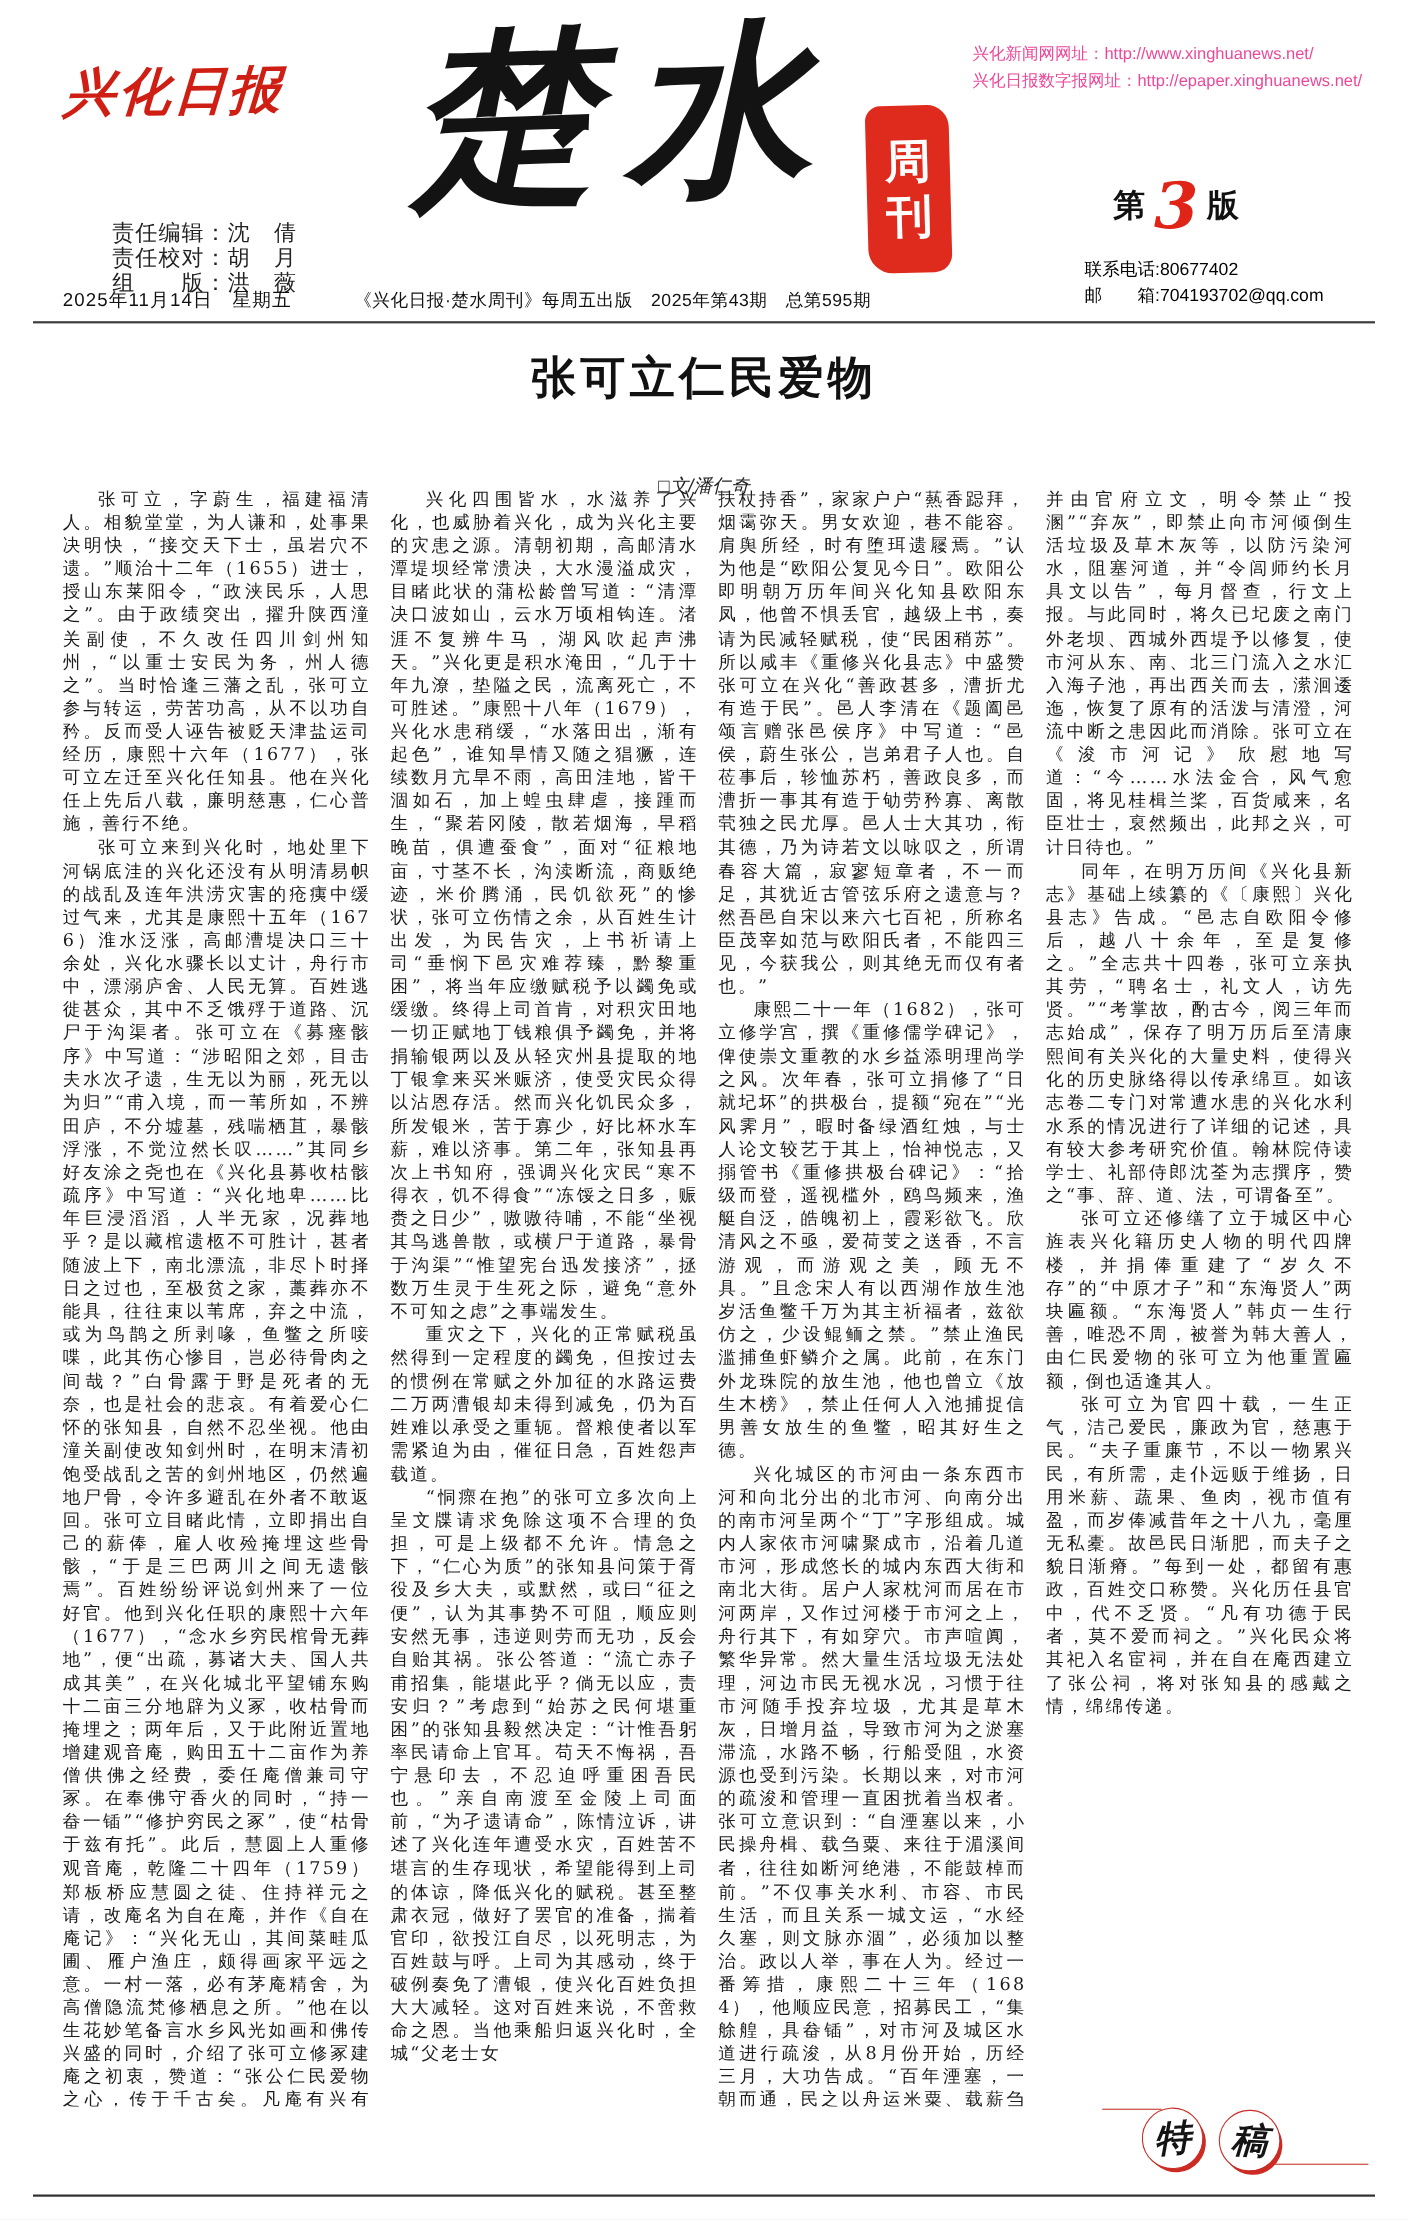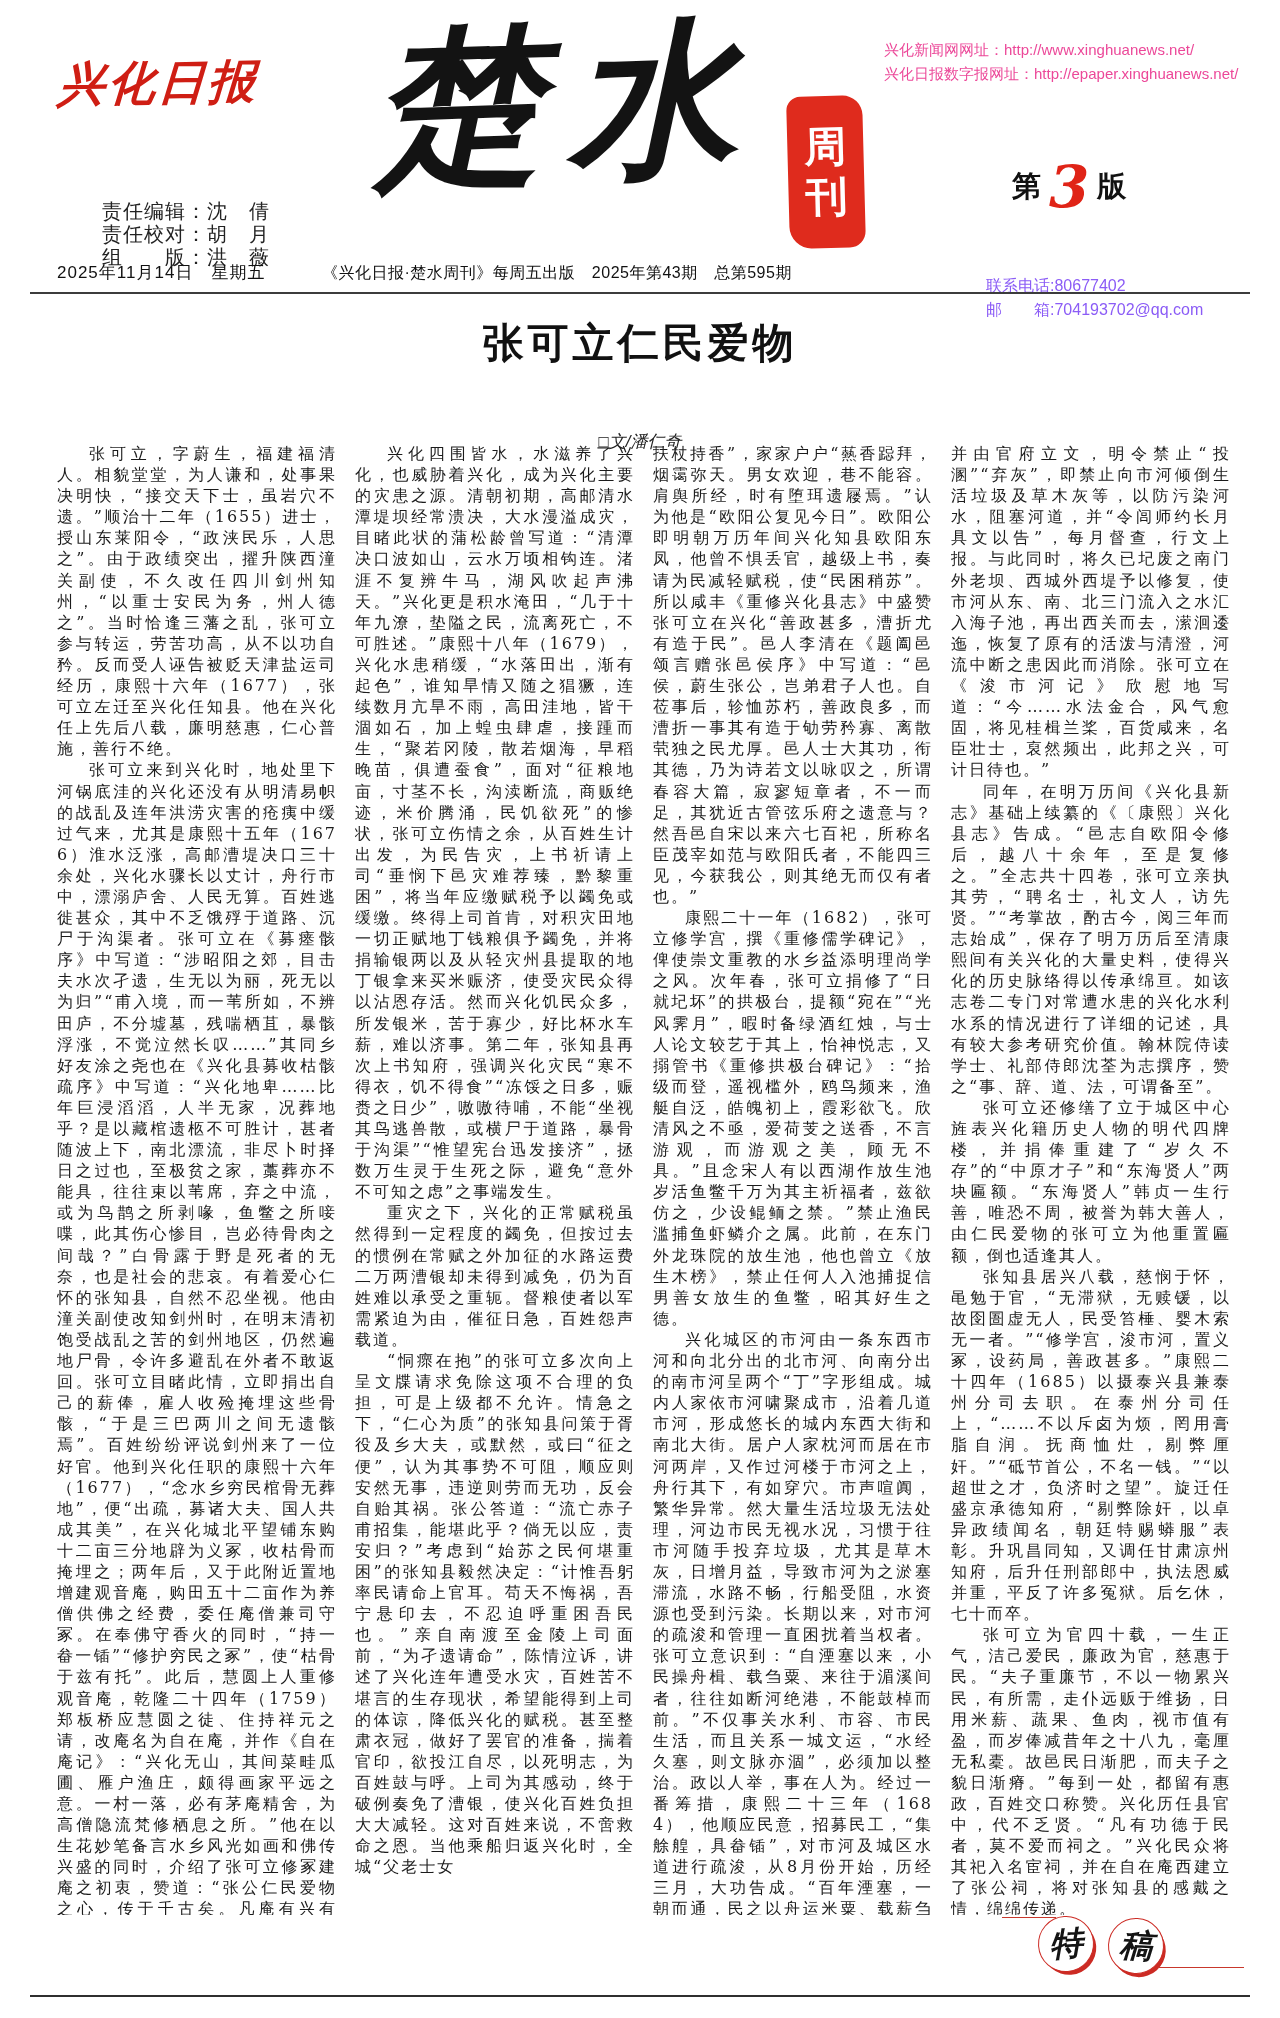--- a/index.html
+++ b/index.html
@@ -18,21 +18,21 @@
         border-radius:14px 20px 16px 22px;transform:rotate(-1.5deg);
         display:flex;flex-direction:column;align-items:center;justify-content:center;gap:6px;}
   .seal span{color:#fff;font-size:42px;font-weight:bold;line-height:1.05;}
   .urls{position:absolute;left:884px;top:38px;font-family:"Liberation Sans",sans-serif;
         font-size:15px;line-height:24px;color:#ec4899;}
   .edition{position:absolute;left:1012px;top:158px;display:flex;align-items:center;white-space:nowrap;}
   .edition .zh{font-size:29px;font-weight:bold;color:#111;}
   .edition .num{font-size:58px;font-weight:900;color:#e02417;margin:0 8px;line-height:1;
         font-style:italic;}
   .contact{position:absolute;left:986px;top:234px;font-family:"Liberation Sans",sans-serif;
-        font-size:16px;line-height:24px;color:#8b5cf6;margin-top:40px;}
+        font-size:16px;line-height:24px;color:#000000;}
   .dateline{position:absolute;left:57px;top:261px;font-family:"Liberation Sans",sans-serif;
         font-size:17px;color:#111;letter-spacing:1px;white-space:nowrap;}
   .publine{position:absolute;left:322px;top:263px;font-family:"Liberation Sans",sans-serif;
         font-size:16px;color:#111;letter-spacing:0.5px;white-space:nowrap;}
   .rule-top{position:absolute;left:30px;top:292px;width:1220px;height:0;
         border-top:2.5px solid #3c3c3c;}
   
   .title{position:absolute;left:30px;top:316px;width:1220px;text-align:center;
         font-size:41px;font-weight:900;letter-spacing:4px;color:#111;white-space:nowrap;}
   .byline{position:absolute;left:30px;top:430px;width:1220px;text-align:center;
@@ -115,21 +115,20 @@
   <div class="col c3">
     <p class="cont">扶杖持香”，家家户户“爇香跽拜，烟霭弥天。男女欢迎，巷不能容。肩舆所经，时有堕珥遗屦焉。”认为他是“欧阳公复见今日”。欧阳公即明朝万历年间兴化知县欧阳东凤，他曾不惧丢官，越级上书，奏请为民减轻赋税，使“民困稍苏”。所以咸丰《重修兴化县志》中盛赞张可立在兴化“善政甚多，漕折尤有造于民”。邑人李清在《题阖邑颂言赠张邑侯序》中写道：“邑侯，蔚生张公，岂弟君子人也。自莅事后，轸恤苏朽，善政良多，而漕折一事其有造于劬劳矜寡、离散茕独之民尤厚。邑人士大其功，衔其德，乃为诗若文以咏叹之，所谓春容大篇，寂寥短章者，不一而足，其犹近古管弦乐府之遗意与？然吾邑自宋以来六七百祀，所称名臣茂宰如范与欧阳氏者，不能四三见，今获我公，则其绝无而仅有者也。”</p>
     <p>康熙二十一年（1682），张可立修学宫，撰《重修儒学碑记》，俾使崇文重教的水乡益添明理尚学之风。次年春，张可立捐修了“日就圮坏”的拱极台，提额“宛在”“光风霁月”，暇时备绿酒红烛，与士人论文较艺于其上，怡神悦志，又搦管书《重修拱极台碑记》：“拾级而登，遥视槛外，鸥鸟频来，渔艇自泛，皓魄初上，霞彩欲飞。欣清风之不亟，爱荷芰之送香，不言游观，而游观之美，顾无不具。”且念宋人有以西湖作放生池岁活鱼鳖千万为其主祈福者，兹欲仿之，少设鲲鲕之禁。”禁止渔民滥捕鱼虾鳞介之属。此前，在东门外龙珠院的放生池，他也曾立《放生木榜》，禁止任何人入池捕捉信男善女放生的鱼鳖，昭其好生之德。</p>
     <p>兴化城区的市河由一条东西市河和向北分出的北市河、向南分出的南市河呈两个“丁”字形组成。城内人家依市河啸聚成市，沿着几道市河，形成悠长的城内东西大街和南北大街。居户人家枕河而居在市河两岸，又作过河楼于市河之上，舟行其下，有如穿穴。市声喧阗，繁华异常。然大量生活垃圾无法处理，河边市民无视水况，习惯于往市河随手投弃垃圾，尤其是草木灰，日增月益，导致市河为之淤塞滞流，水路不畅，行船受阻，水资源也受到污染。长期以来，对市河的疏浚和管理一直困扰着当权者。张可立意识到：“自湮塞以来，小民操舟楫、载刍粟、来往于湄溪间者，往往如断河绝港，不能鼓棹而前。”不仅事关水利、市容、市民生活，而且关系一城文运，“水经久塞，则文脉亦涸”，必须加以整治。政以人举，事在人为。经过一番筹措，康熙二十三年（1684），他顺应民意，招募民工，“集艅艎，具畚锸”，对市河及城区水道进行疏浚，从8月份开始，历经三月，大功告成。“百年湮塞，一朝而通，民之以舟运米粟、载薪刍者，出入俱便”，</p>
   </div>
 
   <div class="col c4">
     <p class="cont">并由官府立文，明令禁止“投溷”“弃灰”，即禁止向市河倾倒生活垃圾及草木灰等，以防污染河水，阻塞河道，并“令闾师约长月具文以告”，每月督查，行文上报。与此同时，将久已圮废之南门外老坝、西城外西堤予以修复，使市河从东、南、北三门流入之水汇入海子池，再出西关而去，潆洄逶迤，恢复了原有的活泼与清澄，河流中断之患因此而消除。张可立在《浚市河记》欣慰地写道：“今……水法金合，风气愈固，将见桂楫兰桨，百货咸来，名臣壮士，裒然频出，此邦之兴，可计日待也。”</p>
     <p>同年，在明万历间《兴化县新志》基础上续纂的《〔康熙〕兴化县志》告成。“邑志自欧阳令修后，越八十余年，至是复修之。”全志共十四卷，张可立亲执其劳，“聘名士，礼文人，访先贤。”“考掌故，酌古今，阅三年而志始成”，保存了明万历后至清康熙间有关兴化的大量史料，使得兴化的历史脉络得以传承绵亘。如该志卷二专门对常遭水患的兴化水利水系的情况进行了详细的记述，具有较大参考研究价值。翰林院侍读学士、礼部侍郎沈荃为志撰序，赞之“事、辞、道、法，可谓备至”。</p>
     <p>张可立还修缮了立于城区中心旌表兴化籍历史人物的明代四牌楼，并捐俸重建了“岁久不存”的“中原才子”和“东海贤人”两块匾额。“东海贤人”韩贞一生行善，唯恐不周，被誉为韩大善人，由仁民爱物的张可立为他重置匾额，倒也适逢其人。</p>
-    <p>张知县居兴八载，慈悯于怀，黾勉于官，“无滞狱，无赎锾，以故囹圄虚无人，民受笞棰、婴木索无一者。”“修学宫，浚市河，置义冢，设药局，善政甚多。”康熙二十四年（1685）以摄泰兴县兼泰州分司去职。在泰州分司任上，“……不以斥卤为烦，罔用膏脂自润。抚商恤灶，剔弊厘奸。”“砥节首公，不名一钱。”“以超世之才，负济时之望”。旋迁任盛京承德知府，“剔弊除奸，以卓异政绩闻名，朝廷特赐蟒服”表彰。升巩昌同知，又调任甘肃凉州知府，后升任刑部郎中，执法恩威并重，平反了许多冤狱。后乞休，七十而卒。</p>
     <p>张可立为官四十载，一生正气，洁己爱民，廉政为官，慈惠于民。“夫子重廉节，不以一物累兴民，有所需，走仆远贩于维扬，日用米薪、蔬果、鱼肉，视市值有盈，而岁俸减昔年之十八九，毫厘无私橐。故邑民日渐肥，而夫子之貌日渐瘠。”每到一处，都留有惠政，百姓交口称赞。兴化历任县官中，代不乏贤。“凡有功德于民者，莫不爱而祠之。”兴化民众将其祀入名宦祠，并在自在庵西建立了张公祠，将对张知县的感戴之情，绵绵传递。</p>
   </div>
 
   <div class="stamp">
     <div class="line l1"></div>
     <div class="circle ca">
       <span>特</span>
     </div>
     <div class="circle cb">
       <span>稿</span>

